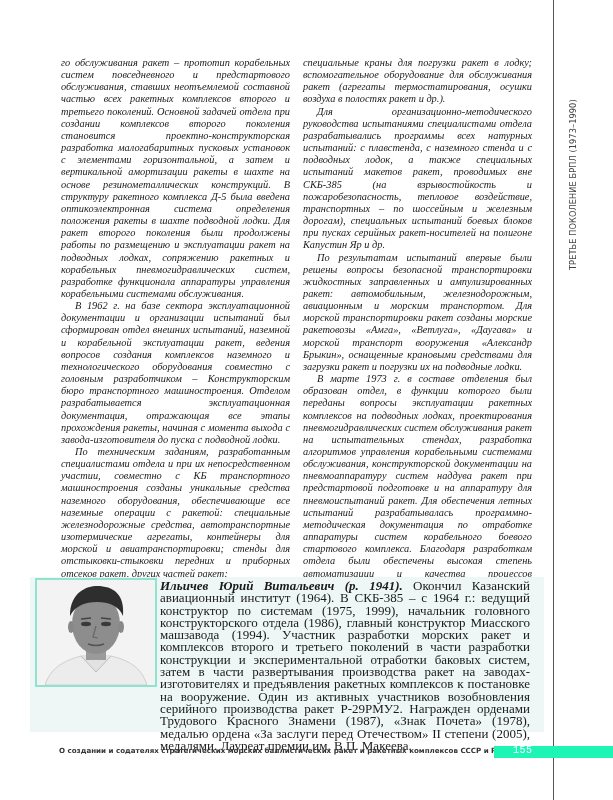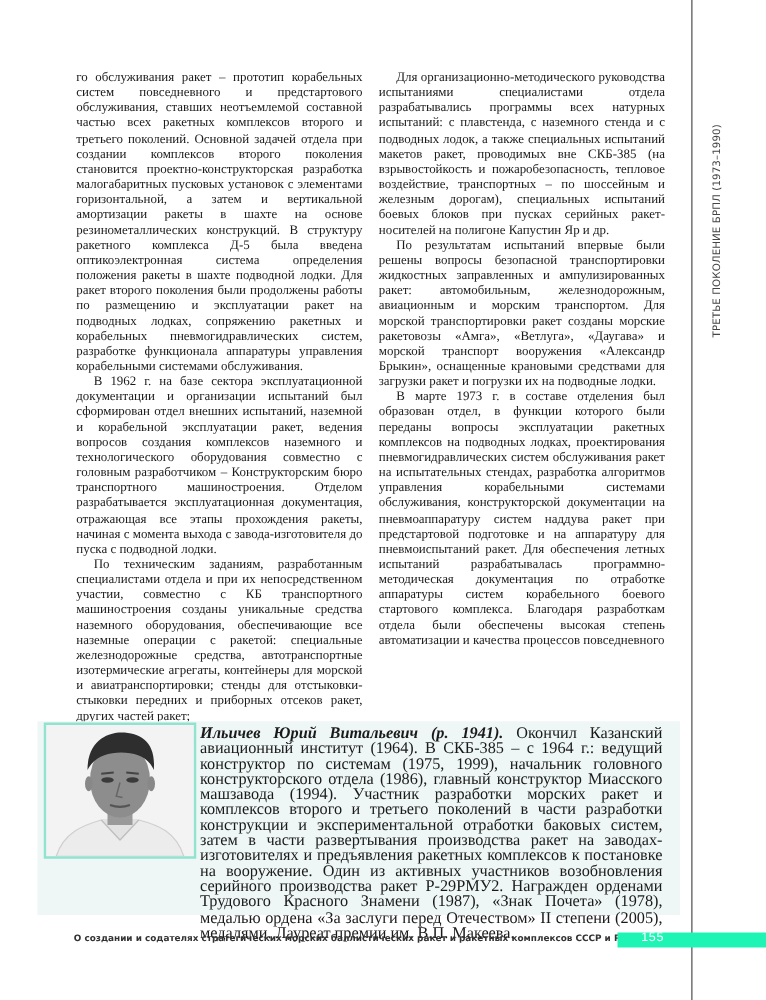--- a/index.html
+++ b/index.html
@@ -1,56 +1,57 @@
 <!DOCTYPE html>
 <html><head>
 <meta charset="utf-8">
 <style>
   html, body { margin:0; padding:0; background:#ffffff; }
   body { width:613px; height:800px; position:relative; overflow:hidden;
          font-family:"Liberation Serif","DejaVu Serif",serif; color:#1a1a1a; }
   .col { position:absolute; top:57px; font-size:10.35px; line-height:12.15px;
-         text-align:justify; hyphens:manual; }
+         text-align:justify; hyphens:manual;font-style:italic; }
   .col p { margin:0; text-indent:0; }
   .col p.ind { text-indent:14px; }
   .col-left { left:61px; width:229px; }
   .col-right { left:303px; width:229px; }
   .vrule { position:absolute; left:553px; top:0; width:1px; height:800px; background:#555; }
   .running-head { position:absolute; left:568px; top:40px; width:14px; height:230px; }
   .running-head span { position:absolute; left:0; top:0; white-space:nowrap;
       font-family:"DejaVu Sans",sans-serif; font-size:8.2px; color:#444;
       transform-origin:0 0; transform:translate(0,230px) rotate(-90deg); letter-spacing:0.1px; }
   .bio { position:absolute; left:30px; top:577px; width:514px; height:155px; background:#eef7f6; }
   .photo { position:absolute; left:35px; top:578px; width:118px; height:105px;
            border:2px solid #8fe3cf; background:#f4f4f4; overflow:hidden; }
   .bio-text { position:absolute; left:160px; top:580px; width:370px;
               font-size:13px; line-height:12.3px; text-align:justify; }
   .bio-text .name { font-style:italic; font-weight:bold; }
   .footer-text { position:absolute; left:59px; top:746px; font-family:"DejaVu Sans",sans-serif;
                  font-size:7.1px; color:#333; white-space:nowrap;font-weight:bold; }
   .page-bar { position:absolute; left:494px; top:746px; width:119px; height:12px; background:#1ef5b5; }
-  .page-num { position:absolute; left:513px; top:745px; font-family:Liberation Sans, sans-serif;
+  .page-num { position:absolute; left:513px; top:745px; font-family:Liberation Mono, monospace;
               font-size:10px; color:#ffffff; letter-spacing:0.5px; }
 </style>
 </head>
 <body>
 
 <div class="vrule"></div>
 
 <div class="running-head">
   <span>ТРЕТЬЕ ПОКОЛЕНИЕ БРПЛ (1973–1990)</span>
 </div>
 
 <div class="col col-left">
   <p>го обслуживания ракет – прототип корабельных систем повседневного и предстартового обслуживания, ставших неотъемлемой составной частью всех ракетных комплексов второго и третьего поколений. Основной задачей отдела при создании комплексов второго поколения становится проектно-конструкторская разработка малогабаритных пусковых установок с элементами горизонтальной, а затем и вертикальной амортизации ракеты в шахте на основе резинометаллических конструкций. В структуру ракетного комплекса Д-5 была введена оптикоэлектронная система определения положения ракеты в шахте подводной лодки. Для ракет второго поколения были продолжены работы по размещению и эксплуатации ракет на подводных лодках, сопряжению ракетных и корабельных пневмогидравлических систем, разработке функционала аппаратуры управления корабельными системами обслуживания.</p>
   <p class="ind">В 1962 г. на базе сектора эксплуатационной документации и организации испытаний был сформирован отдел внешних испытаний, наземной и корабельной эксплуатации ракет, ведения вопросов создания комплексов наземного и технологического оборудования совместно с головным разработчиком – Конструкторским бюро транспортного машиностроения. Отделом разрабатывается эксплуатационная документация, отражающая все этапы прохождения ракеты, начиная с момента выхода с завода-изготовителя до пуска с подводной лодки.</p>
   <p class="ind">По техническим заданиям, разработанным специалистами отдела и при их непосредственном участии, совместно с КБ транспортного машиностроения созданы уникальные средства наземного оборудования, обеспечивающие все наземные операции с ракетой: специальные железнодорожные средства, автотранспортные изотермические агрегаты, контейнеры для морской и авиатранспортировки; стенды для отстыковки-стыковки передних и приборных отсеков ракет, других частей ракет;</p>
 </div>
 
 <div class="col col-right">
+  <p>специальные краны для погрузки ракет в лодку; вспомогательное оборудование для обслуживания ракет (агрегаты термостатирования, осушки воздуха в полостях ракет и др.).</p>
   <p class="ind">Для организационно-методического руководства испытаниями специалистами отдела разрабатывались программы всех натурных испытаний: с плавстенда, с наземного стенда и с подводных лодок, а также специальных испытаний макетов ракет, проводимых вне СКБ-385 (на взрывостойкость и пожаробезопасность, тепловое воздействие, транспортных – по шоссейным и железным дорогам), специальных испытаний боевых блоков при пусках серийных ракет-носителей на полигоне Капустин Яр и др.</p>
   <p class="ind">По результатам испытаний впервые были решены вопросы безопасной транспортировки жидкостных заправленных и ампулизированных ракет: автомобильным, железнодорожным, авиационным и морским транспортом. Для морской транспортировки ракет созданы морские ракетовозы «Амга», «Ветлуга», «Даугава» и морской транспорт вооружения «Александр Брыкин», оснащенные крановыми средствами для загрузки ракет и погрузки их на подводные лодки.</p>
   <p class="ind">В марте 1973 г. в составе отделения был образован отдел, в функции которого были переданы вопросы эксплуатации ракетных комплексов на подводных лодках, проектирования пневмогидравлических систем обслуживания ракет на испытательных стендах, разработка алгоритмов управления корабельными системами обслуживания, конструкторской документации на пневмоаппаратуру систем наддува ракет при предстартовой подготовке и на аппаратуру для пневмоиспытаний ракет. Для обеспечения летных испытаний разрабатывалась программно-методическая документация по отработке аппаратуры систем корабельного боевого стартового комплекса. Благодаря разработкам отдела были обеспечены высокая степень автоматизации и качества процессов повседневного</p>
 </div>
 
 <div class="bio"></div>
 
 <div class="photo" title="Портрет: Ильичев Юрий Витальевич">
   <svg width="118" height="105" viewBox="0 0 118 105">
     <rect x="0" y="0" width="118" height="105" fill="#f3f3f3"></rect>

